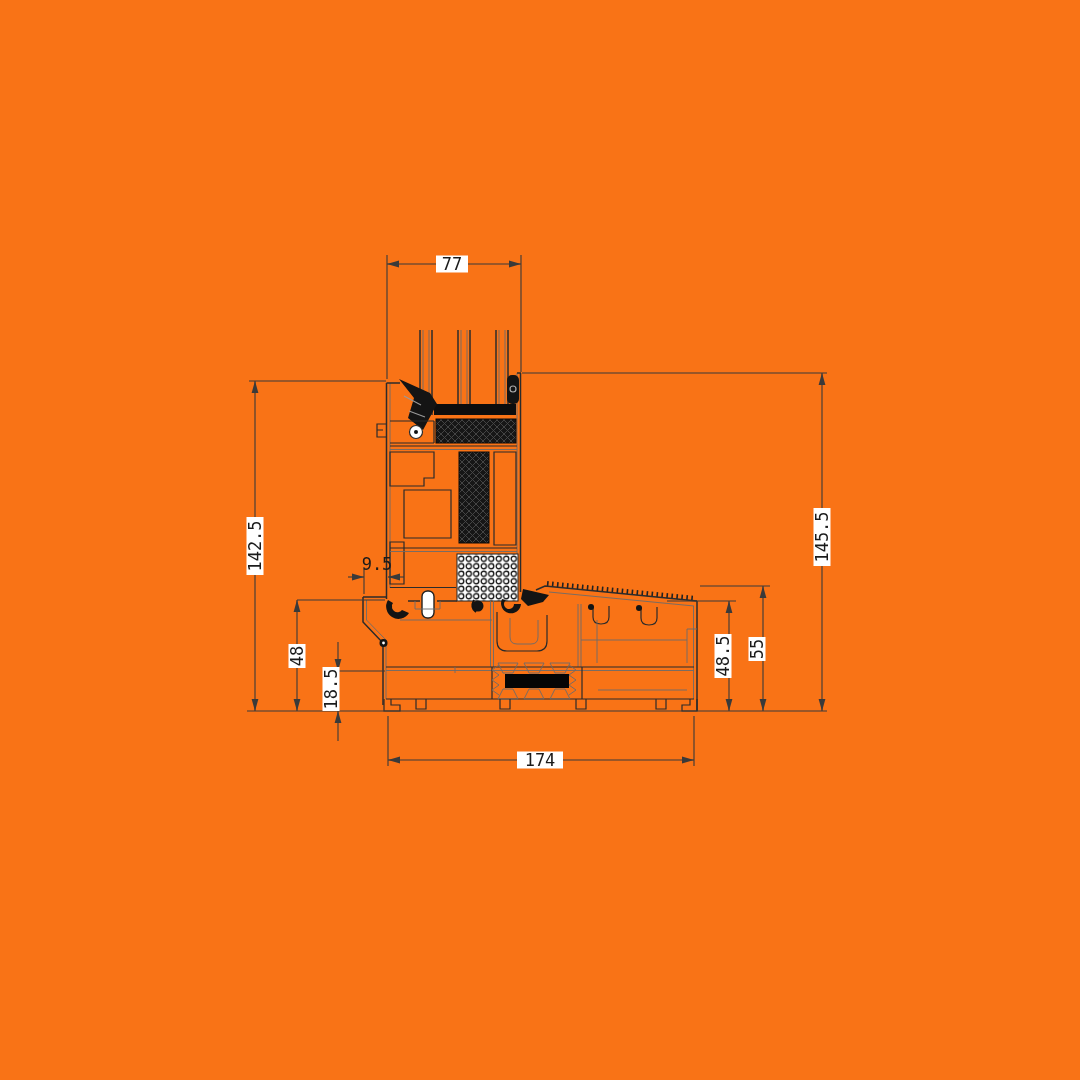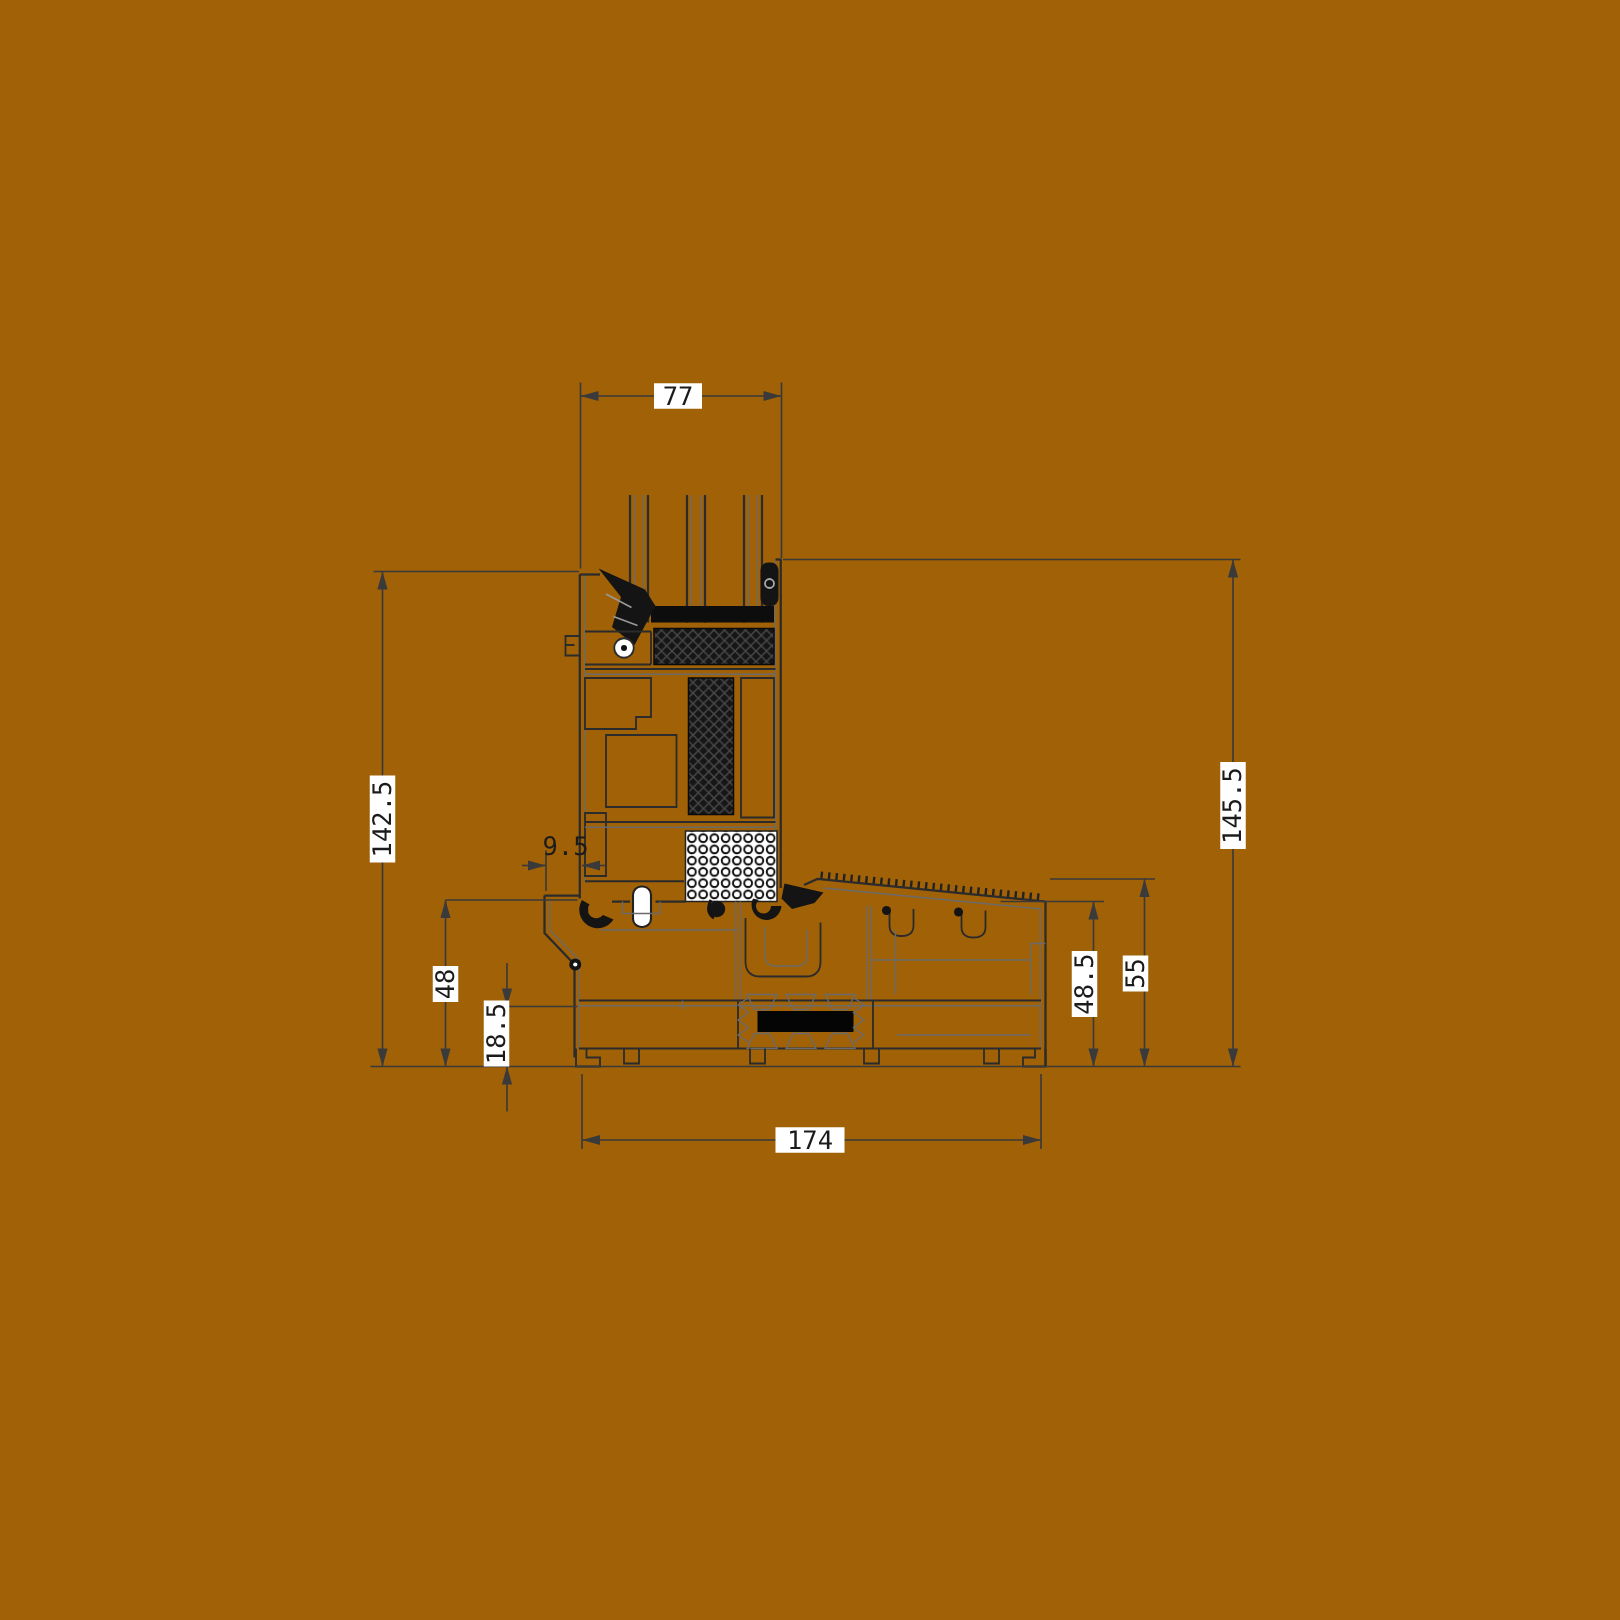--- a/index.html
+++ b/index.html
@@ -1,16 +1,16 @@
 <!DOCTYPE html>
 <html><head>
 <meta charset="utf-8">
 <style>
   html,body{margin:0;padding:0;background:#ffffff;}
-  .stage{position:relative;width:1080px;height:1080px;background:#a16207;overflow:hidden;}
+  .stage{position:relative;width:1080px;height:1080px;background:#f97316;overflow:hidden;}
   svg{position:absolute;left:0;top:0;}
   text{font-family:"DejaVu Sans Mono","Liberation Mono",monospace;font-size:17px;fill:#1b1b1b;}
   .dim line,.dim path.ln{stroke:#3a3a3a;stroke-width:1.1;fill:none;}
   .dim path.ar{fill:#3a3a3a;stroke:none;}
   .dim rect.tbg{fill:#ffffff;stroke:none;}
   .p15{stroke:#2b2b2b;stroke-width:1.5;fill:none;}
   .p12{stroke:#2b2b2b;stroke-width:1.2;fill:none;}
   .p09{stroke:#6b6b6b;stroke-width:0.9;fill:none;}
   .dark{fill:#141414;stroke:none;}
 </style>

